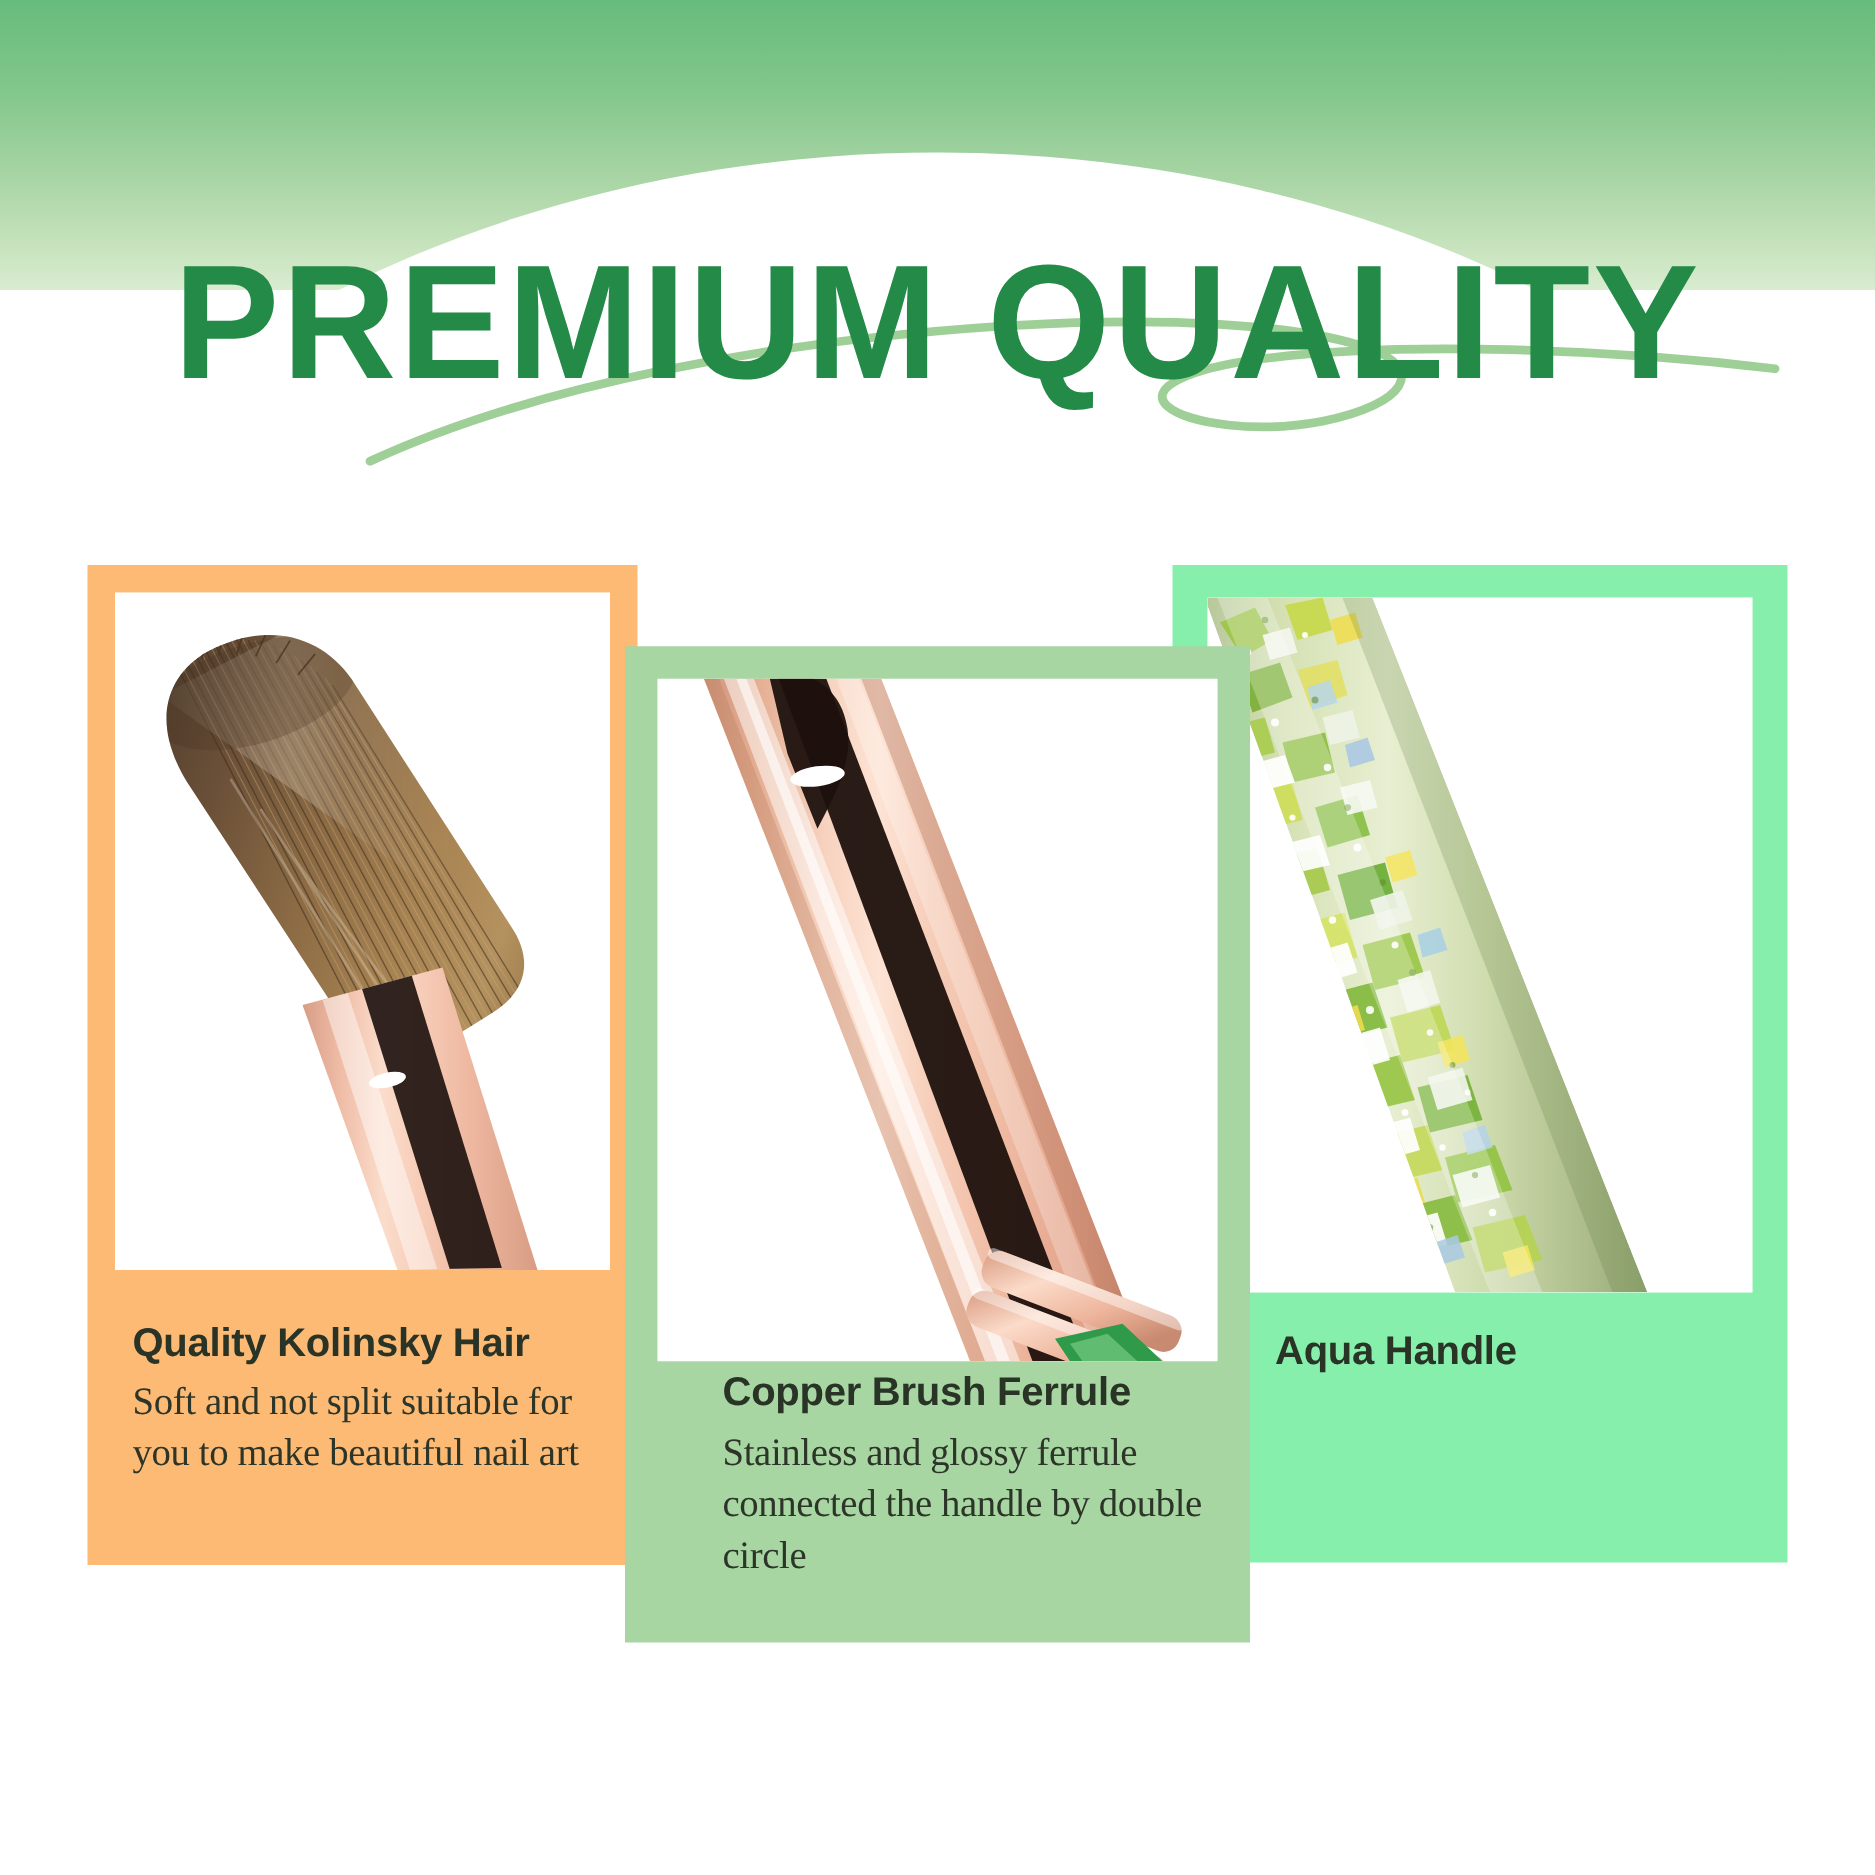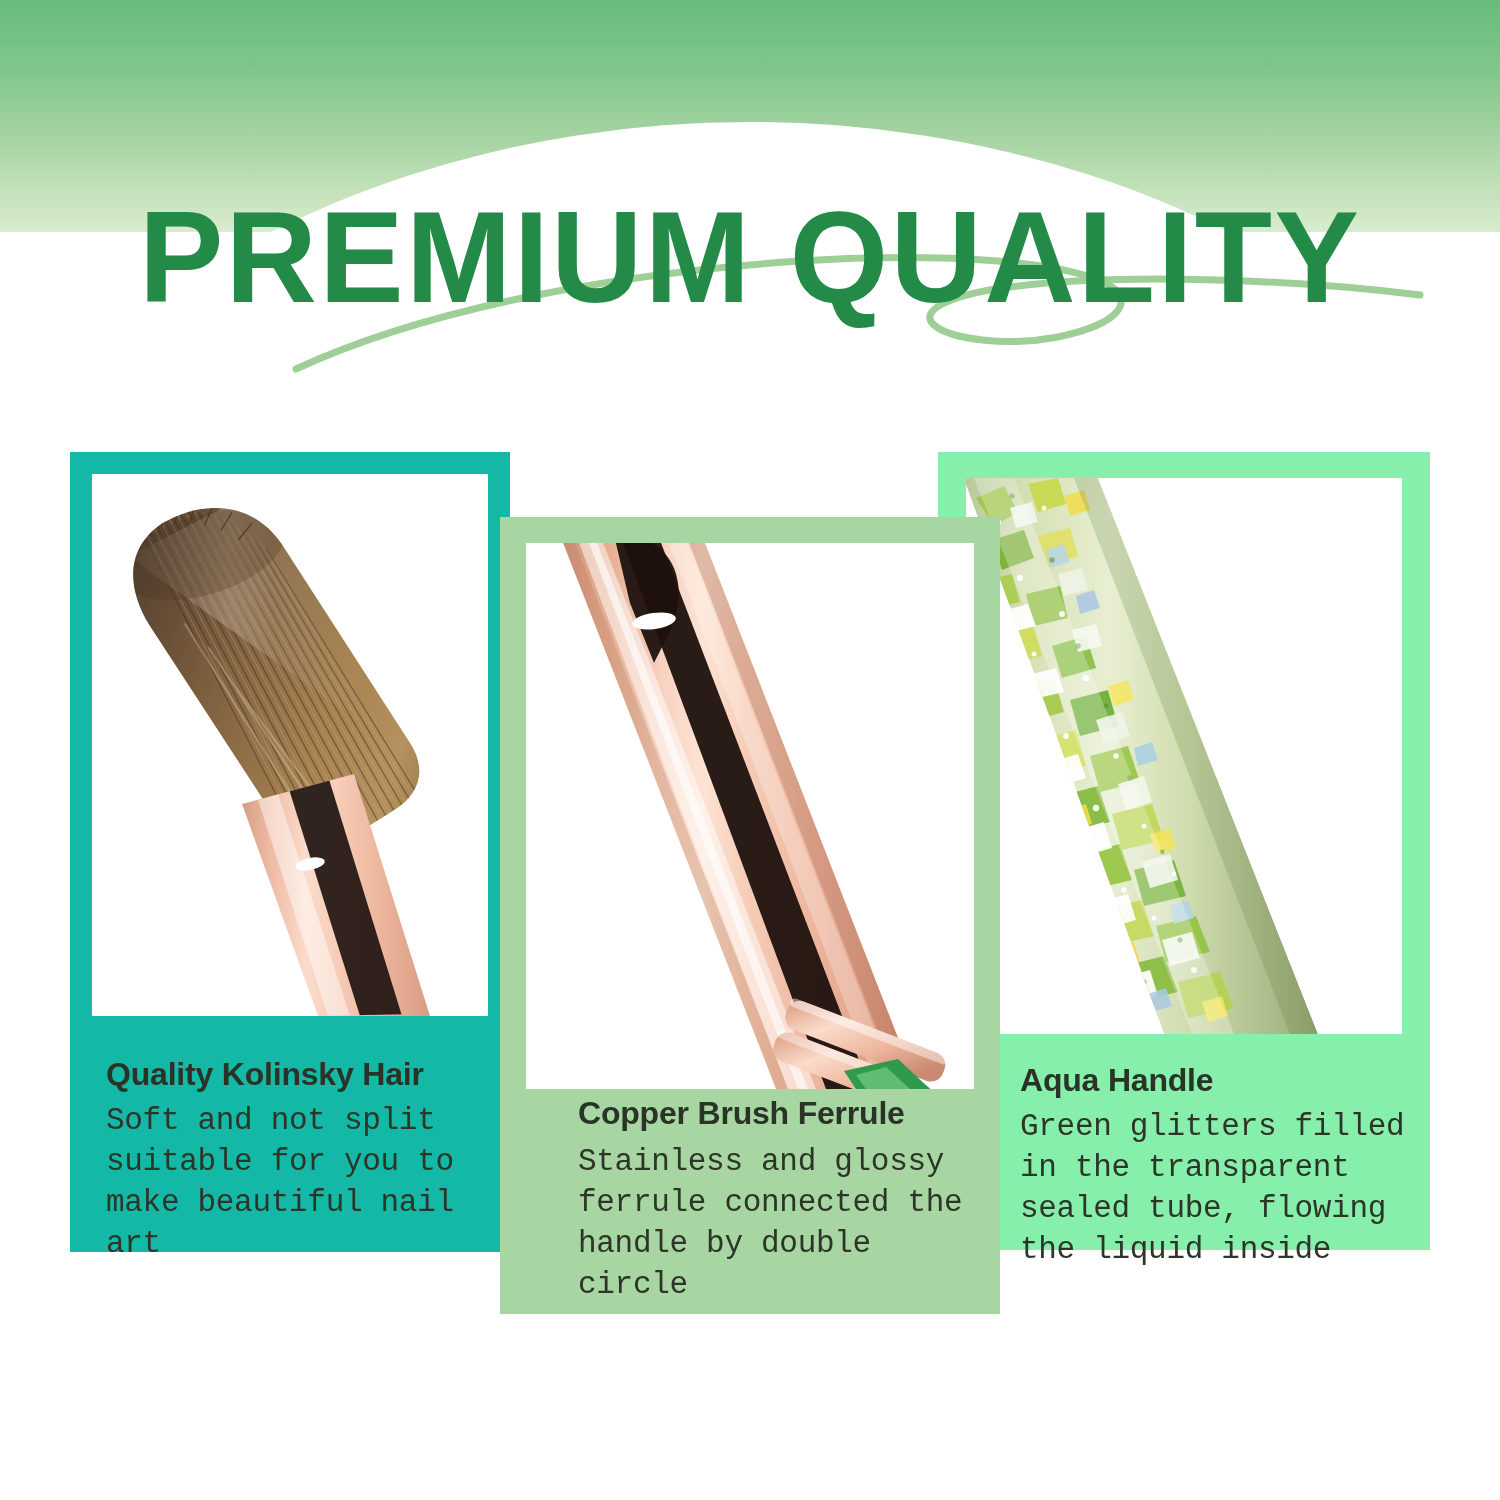--- a/index.html
+++ b/index.html
@@ -88,33 +88,33 @@
   .card-text {
     box-sizing: border-box;
   }
   .card-heading {
     font-family: "Liberation Sans", sans-serif;
     font-weight: 700;
     color: #293326;
     letter-spacing: -0.2px;
   }
   .card-body {
-    font-family: Liberation Mono, monospace;
+    font-family: Liberation Serif, serif;
     font-weight: 400;
     color: #2c3528;
     letter-spacing: -0.3px;
   }
 
   
   #card-hair {
     left: 70px;
     top: 452px;
     width: 440px;
     height: 800px;
-    background: #14b8a6;
+    background: #fdba74;
     z-index: 1;
     padding-left: 48px;
   }
   #card-hair .card-photo {
     position: absolute;
     left: 22px;
     top: 22px;
     width: 396px;
     height: 542px;
   }
@@ -434,21 +434,20 @@
           </g>
 
           <path d="M 4,-10 L 44,-10 L 268,556 L 226,556 Z" fill="#ffffff" opacity="0.26"></path>
 
           <path d="M 104,-10 L 128,-10 L 352,556 L 324,556 Z" fill="#5d7a3a" opacity="0.22"></path>
         </g>
       </svg>
     </div>
     <div class="card-text">
       <div class="card-heading">Aqua Handle</div>
-      <div class="card-body">Green glitters filled in the transparent sealed tube, flowing the liquid inside</div>
     </div>
   </div>
 
   <div class="card" id="card-ferrule">
     <div class="card-photo">
       <svg class="photo-svg" viewBox="0 0 448 546" preserveAspectRatio="xMidYMid slice">
         <defs>
           <linearGradient id="ferrBig" x1="0" y1="0" x2="1" y2="0">
             <stop offset="0%" stop-color="#cf9279"></stop>
             <stop offset="12%" stop-color="#e3ac90"></stop>

